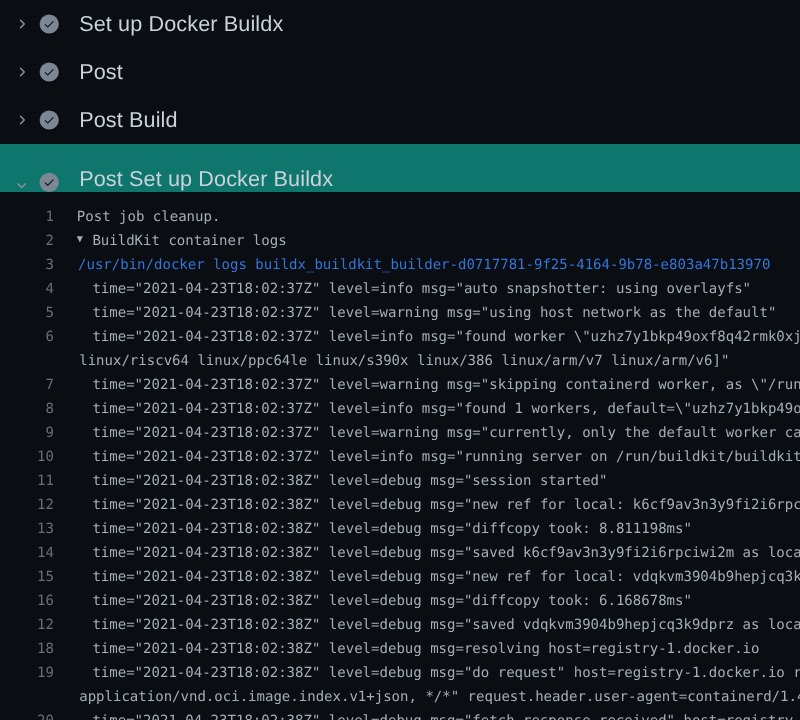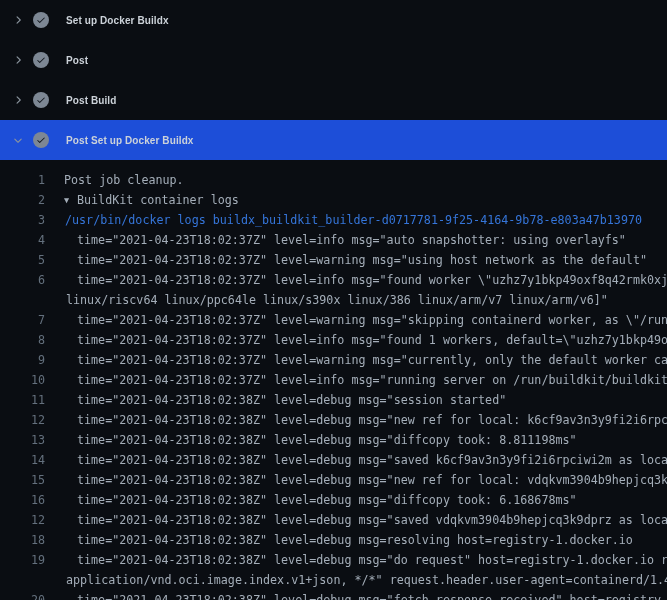--- a/index.html
+++ b/index.html
@@ -2,27 +2,27 @@
 <html><head>
 <meta charset="utf-8">
 <style>
   * { margin:0; padding:0; box-sizing:border-box; }
   html,body { width:667px; height:600px; overflow:hidden; }
   body { background:#0a0d12; font-family:"Liberation Sans", sans-serif; }
 
   
   .steps { width:667px; }
   .step-row { height:40px; display:flex; align-items:center; padding-left:12px; cursor:pointer; }
-  .step-row.expanded { background:#1d4ed8; }
+  .step-row.expanded { background:#0f766e;align-items:flex-end; }
   .chev { width:12px; height:12px; display:flex; align-items:center; justify-content:center;
           color:#8b949e; margin-right:9px; flex-shrink:0; }
   .step-row.expanded .chev svg { transform:rotate(90deg); }
   .check-circle { width:16px; height:16px; border-radius:50%; background:#7d8794;
           display:flex; align-items:center; justify-content:center; margin-right:17px; flex-shrink:0; }
-  .step-label { color:#ccd2d9; font-size:10px; font-weight:700; letter-spacing:.1px; }
+  .step-label { color:#ccd2d9; font-size:18px; font-weight:400; letter-spacing:.1px; }
 
   
   .log { margin-top:10px; width:1100px; }
   .log-line { display:flex; height:20px; line-height:20px; white-space:pre;
           font-family:"DejaVu Sans Mono", monospace; font-size:11.7px; }
   .ln { width:45px; flex-shrink:0; text-align:right; color:#64707d; cursor:pointer; }
   .lt { color:#a4aeb9; }
   .tri { display:none; color:#a4aeb9; font-size:8.5px; width:13px; }
   .t-group   .lt { padding-left:19px; }
   .t-toggle  .lt { padding-left:0; }

